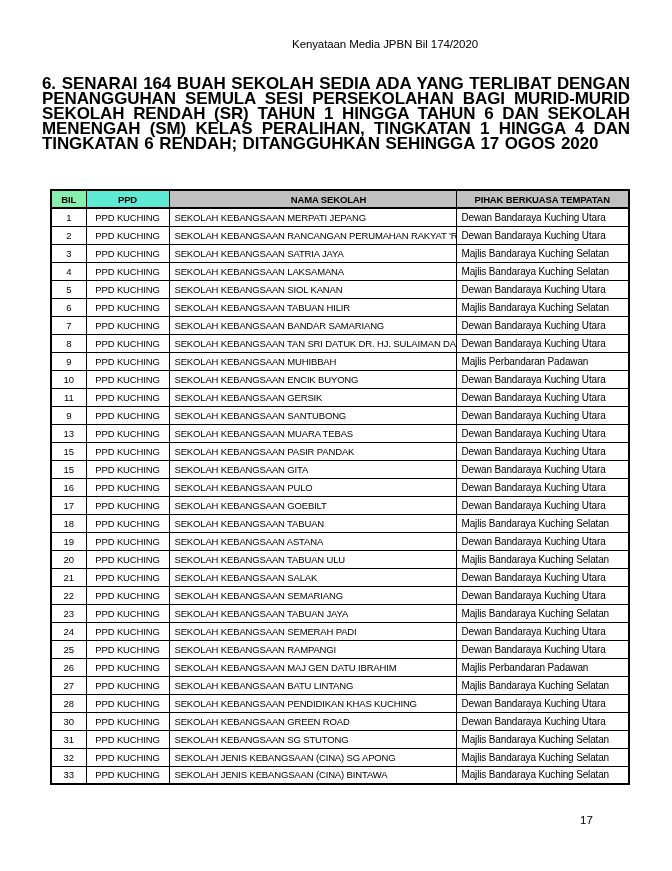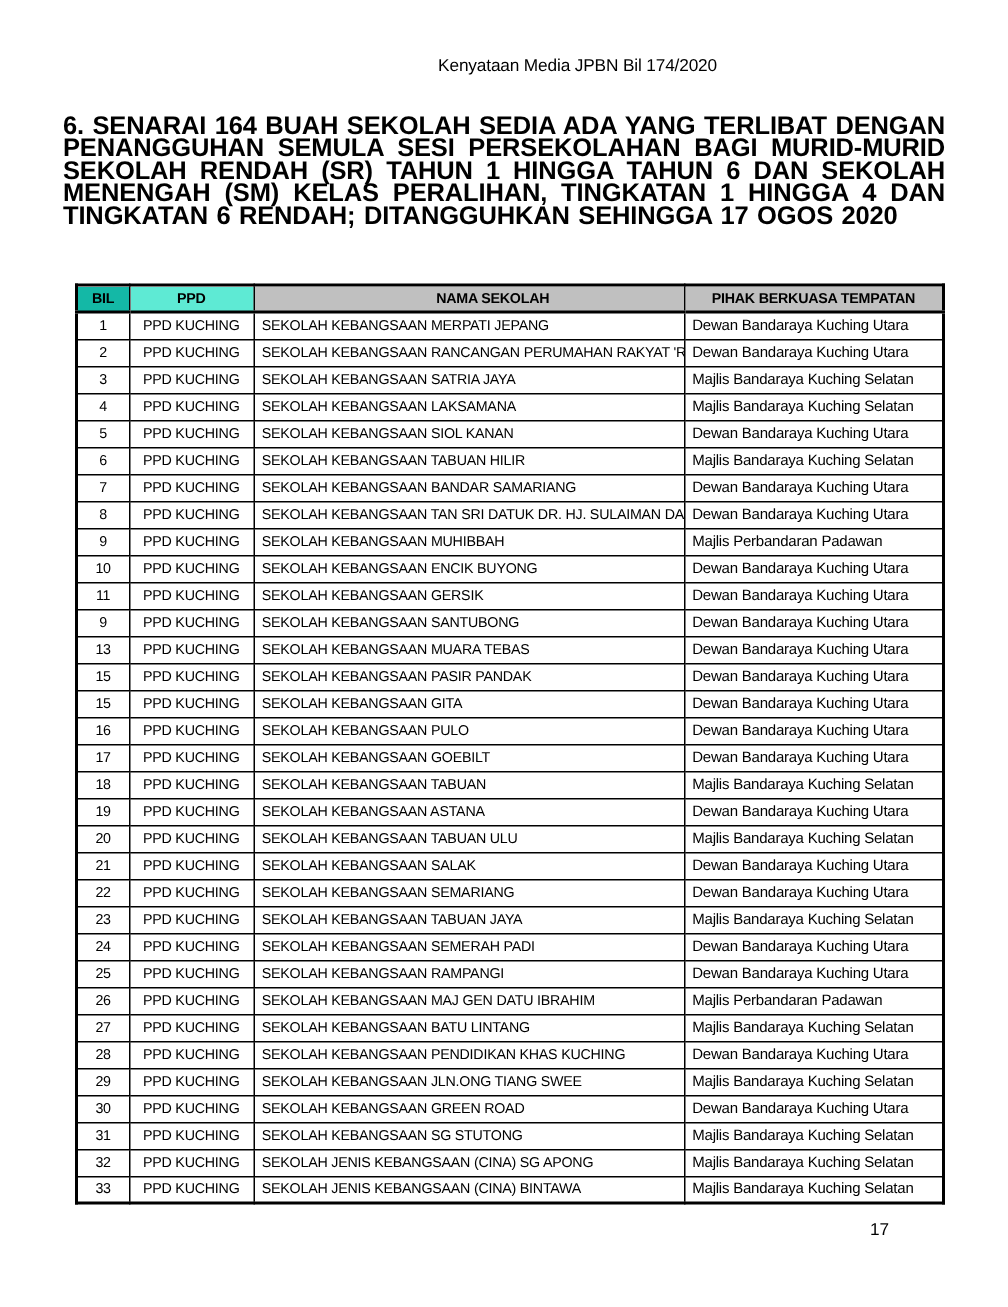--- a/index.html
+++ b/index.html
@@ -82,21 +82,21 @@
 
   <table class="school-table">
     <colgroup>
       <col class="c-bil">
         <col class="c-ppd">
         <col class="c-nama">
         <col class="c-pihak">
     </colgroup>
     <thead>
       <tr>
-        <th style="background: #14b8a6;">BIL</th>
+        <th style="background: #86efac;">BIL</th>
         <th style="background: #5eead4;">PPD</th>
         <th style="background: rgb(192, 192, 192); padding-left: 32px;">NAMA SEKOLAH</th>
         <th style="background: rgb(192, 192, 192); margin-top: 20px;">PIHAK BERKUASA TEMPATAN</th>
       </tr>
     </thead>
     <tbody>
         <tr>
           <td>1</td>
           <td>PPD KUCHING</td>
           <td>SEKOLAH KEBANGSAAN MERPATI JEPANG</td>
@@ -258,26 +258,20 @@
           <td>SEKOLAH KEBANGSAAN BATU LINTANG</td>
           <td>Majlis Bandaraya Kuching Selatan</td>
         </tr>
         <tr>
           <td>28</td>
           <td>PPD KUCHING</td>
           <td>SEKOLAH KEBANGSAAN PENDIDIKAN KHAS KUCHING</td>
           <td>Dewan Bandaraya Kuching Utara</td>
         </tr>
         <tr>
-          <td>29</td>
-          <td>PPD KUCHING</td>
-          <td>SEKOLAH KEBANGSAAN JLN.ONG TIANG SWEE</td>
-          <td>Majlis Bandaraya Kuching Selatan</td>
-        </tr>
-        <tr>
           <td>30</td>
           <td>PPD KUCHING</td>
           <td>SEKOLAH KEBANGSAAN GREEN ROAD</td>
           <td>Dewan Bandaraya Kuching Utara</td>
         </tr>
         <tr>
           <td>31</td>
           <td>PPD KUCHING</td>
           <td>SEKOLAH KEBANGSAAN SG STUTONG</td>
           <td>Majlis Bandaraya Kuching Selatan</td>

